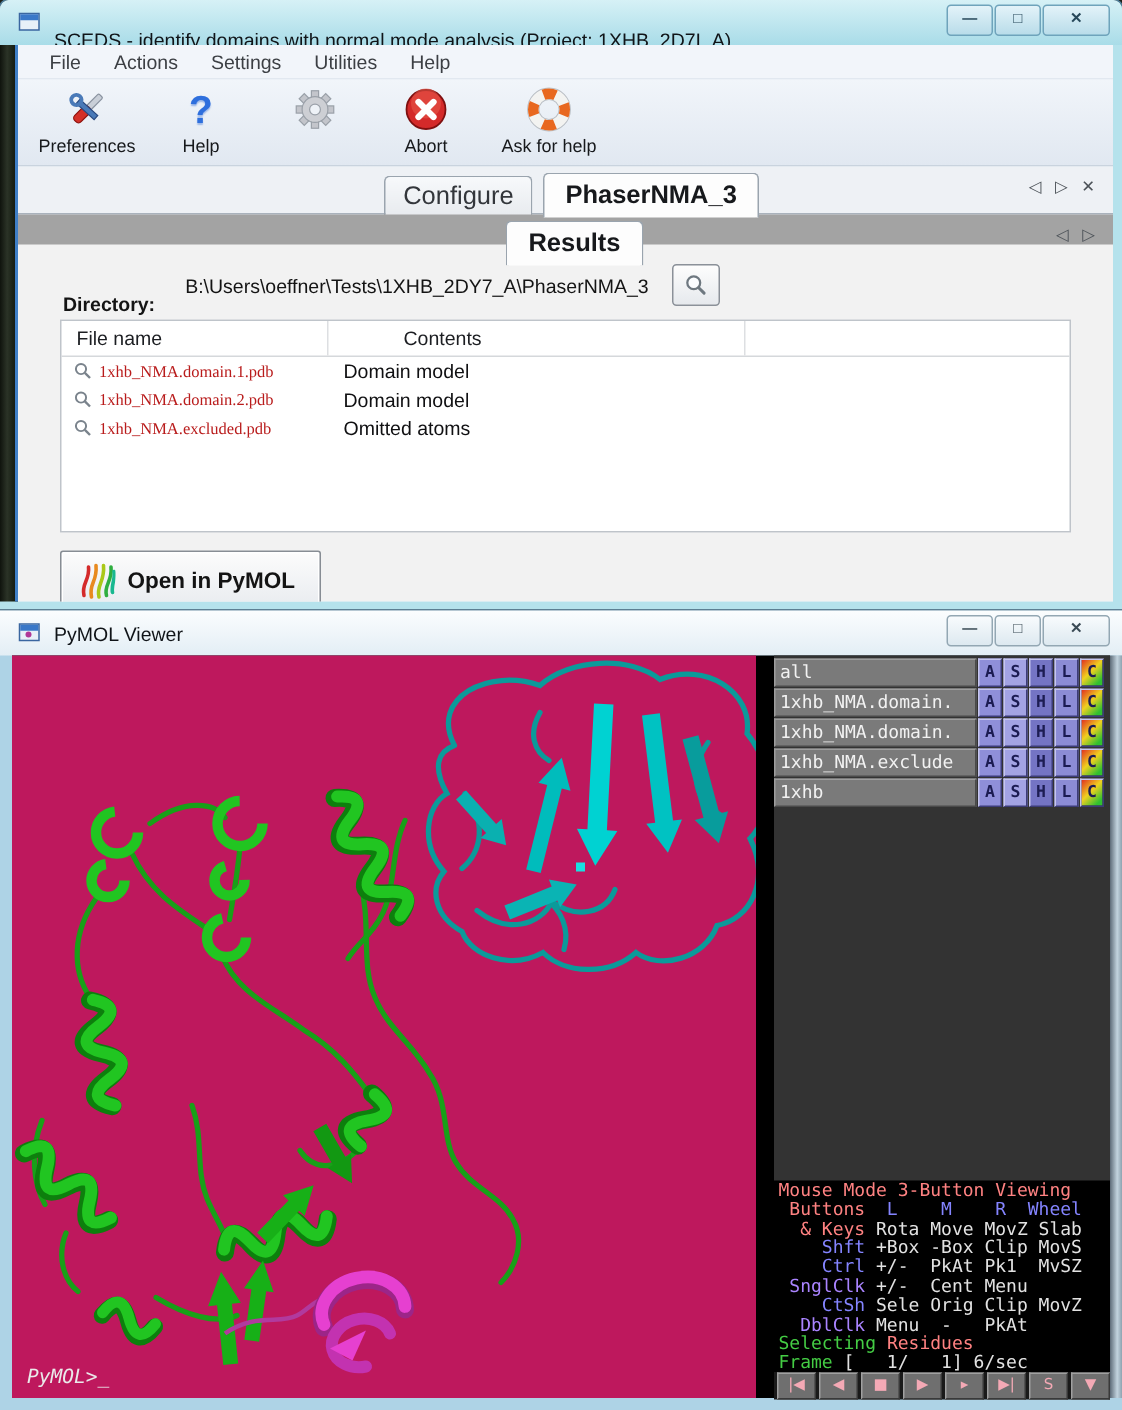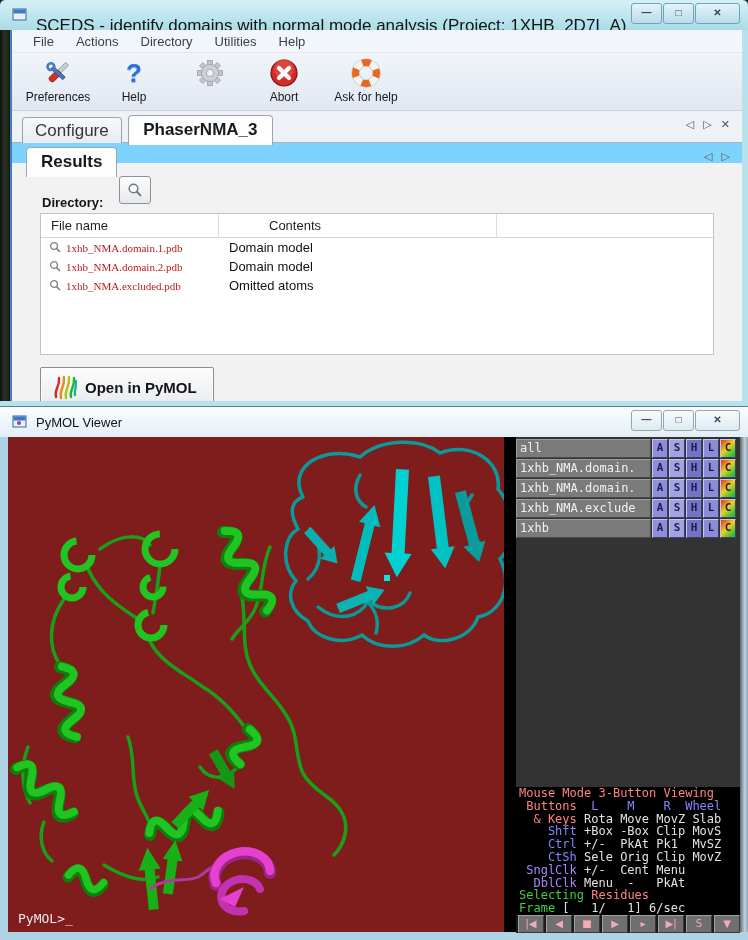--- a/index.html
+++ b/index.html
@@ -4,43 +4,43 @@
 <style>
   html,body{margin:0;padding:0;}
   body{width:748px;height:940px;position:relative;overflow:hidden;background:#1c2018;
        font-family:"Liberation Sans",sans-serif;-webkit-font-smoothing:antialiased;}
   .win{position:absolute;left:0;width:748px;box-sizing:border-box;}
   
   .win-top{top:0;height:407px;background:#b5e2ec;outline:1px solid #4f7d99;border-radius:6px 6px 0 0;}
   .tbar{position:absolute;top:0;left:0;right:0;height:30px;display:flex;align-items:center;
         background:linear-gradient(#d6f1f6,#a9dcE8);border-radius:6px 6px 0 0;}
   .tbar .app-ico{margin:0 8px 0 12px;display:inline-flex;}
-  .tbar .ttext{font-size:17px;color:#101418;white-space:nowrap;margin-top:22px;}
+  .tbar .ttext{font-size:13px;color:#101418;white-space:nowrap;margin-top:22px;}
   .caps{position:absolute;right:8px;top:3px;display:flex;gap:1px;}
   .cap{width:29px;height:19px;border:1px solid #6fa3bb;border-radius:3px;
        background:linear-gradient(#e3f3f9,#b9dcE9);color:#27485a;font-size:10px;line-height:17px;
        text-align:center;font-weight:bold;}
   .cap.close{width:43px;}
-  .win-top .body{position:absolute;top:30px;left:12px;right:6px;bottom:6px;background:#edf1f7;overflow:hidden;}
+  .win-top .body{position:absolute;top:30px;left:12px;right:6px;bottom:6px;background:#edf1f7;overflow:hidden;text-align:center;}
   .left-edge{position:absolute;left:0;top:30px;bottom:6px;width:12px;
        background:linear-gradient(to right,#0f130d,#2b3327 40%,#1b2317 70%,#0d120e);}
   .left-blue{position:absolute;left:10px;top:30px;bottom:6px;width:2px;background:#3f7fc6;}
   .menubar{height:22px;display:flex;align-items:center;background:#f2f5fa;border-bottom:1px solid #e2e8f0;
        padding-left:10px;}
   .menu-item{font-size:13px;color:#3c3f44;padding:0 11px;}
   .toolbar{height:57px;display:flex;align-items:flex-start;background:linear-gradient(#f1f5fa,#e1e8f1);
        border-bottom:1px solid #c9d3de;padding-left:10px;}
   .tool{display:flex;flex-direction:column;align-items:center;padding-top:4px;min-width:60px;}
   .tool .ticon{height:32px;display:flex;align-items:center;justify-content:center;}
   .tool .tlabel{font-size:12px;color:#17191c;margin-top:1px;white-space:nowrap;}
   .qmark{font-size:26px;font-weight:800;color:#2e6fdd;text-shadow:0 1px 1px #9db8e8;line-height:28px;}
   
   .tabstrip{position:relative;background:#eef1f5;border-bottom:1px solid #a9b2bc;}
   .ts1{height:27px;padding:4px 0 0 10px;}
-  .ts2{height:25px;padding:4px 0 0 14px;background:#7dd3fc;}
+  .ts2{height:25px;padding:4px 0 0 14px;background:#a3a3a3;}
   .tab{display:inline-block;font-size:17px;color:#33363b;background:linear-gradient(#f7f9fb,#e7eaee);
        border:1px solid #9aa4ae;border-bottom:none;border-radius:4px 4px 0 0;padding:3px 12px 4px;
        margin-right:2px;position:relative;top:1px;}
   .tab.active{background:#fdfdfd;font-weight:bold;color:#17191c;padding:4px 14px 5px;top:0;z-index:2;}
   .tabnav{position:absolute;right:12px;top:7px;font-size:11px;color:#4c5258;display:flex;gap:9px;}
   .tabnav span{cursor:default;}
   
   .panel{position:absolute;top:133px;left:0;right:0;bottom:0;background:#f2f2f2;}
   .dirrow{display:flex;align-items:center;padding:12px 0 0 30px;height:30px;}
   .dirlabel{font-weight:bold;font-size:13px;color:#141414;margin-top:24px;}
@@ -64,21 +64,21 @@
   .abtn .albl{font-weight:bold;font-size:15px;color:#141414;margin-left:8px;}
   
   .win-bot{top:407px;height:533px;background:#aed3e6;outline:1px solid #5d7f93;}
   .tbar2{position:absolute;top:0;left:0;right:0;height:30px;display:flex;align-items:center;
        background:linear-gradient(#fbfdfe,#e3eef5);}
   .tbar2 .ttext{font-size:13px;color:#101418;}
   .cap2{background:linear-gradient(#f8fbfd,#dde9f0);border-color:#93a7b3;color:#3a4a55;}
   .win-bot .content{position:absolute;top:30px;left:8px;right:8px;bottom:8px;background:#000;}
   .rborder{position:absolute;top:30px;right:0;width:8px;bottom:8px;
        background:linear-gradient(to right,#5d6b78,#c2d3de 60%,#8fa3b0);}
-  .viewport{position:absolute;left:0;top:0;width:496px;bottom:0;background:#7f1d1d;overflow:hidden;}
+  .viewport{position:absolute;left:0;top:0;width:496px;bottom:0;background:#be185d;overflow:hidden;font-style:italic;}
   .prompt{position:absolute;left:10px;bottom:6px;font-family:"DejaVu Sans Mono",monospace;
        font-size:13px;color:#eaeaea;}
   .rpanel{position:absolute;left:508px;top:0;width:224px;bottom:0;background:#333;}
   .objlist{position:absolute;top:2px;left:0;width:224px;}
   .orow{display:flex;margin-bottom:1px;height:19px;}
   .oname{width:135px;background:#7a7a7a;border:1px solid;border-color:#9d9d9d #4a4a4a #4a4a4a #9d9d9d;
        color:#f2f2f2;font-family:"DejaVu Sans Mono",monospace;font-size:12px;line-height:17px;
        padding-left:3px;box-sizing:border-box;overflow:hidden;white-space:nowrap;}
   .ob{width:16px;height:19px;box-sizing:border-box;margin-left:1px;border:1px solid;
        border-color:#c6c6ee #3c3c78 #3c3c78 #c6c6ee;color:#1c1c52;font-family:"DejaVu Sans Mono",monospace;
@@ -115,21 +115,21 @@
       <span class="cap close">✕</span>
     </span>
   </div>
   <div class="left-edge"></div>
   <div class="left-blue"></div>
 
   <div class="body">
     <div class="menubar">
       <span class="menu-item">File</span>
       <span class="menu-item">Actions</span>
-      <span class="menu-item">Directory</span>
+      <span class="menu-item">Settings</span>
       <span class="menu-item">Utilities</span>
       <span class="menu-item">Help</span>
     </div>
 
     <div class="toolbar">
       <div class="tool" style="min-width:72px;">
         <span class="ticon">
           <svg width="30" height="30">
             <g transform="rotate(45 15 15)">
                 <rect x="13" y="2" width="4" height="12" rx="1" fill="#c9cfd8" stroke="#8a93a0" stroke-width="0.8"></rect>
@@ -197,20 +197,21 @@
       <span class="tab active">Results</span>
       <span class="tabnav">
         <span>◁</span>
         <span>▷</span>
       </span>
     </div>
 
     <div class="panel">
       <div class="dirrow">
         <span class="dirlabel">Directory:</span>
+        <span class="dirvalue">B:\Users\oeffner\Tests\1XHB_2DY7_A\PhaserNMA_3</span>
         <span class="searchbtn">
           <svg width="16" height="16">
               <circle cx="6.5" cy="6.5" r="4.3" fill="#fbfdff" stroke="#6e7880" stroke-width="1.5"></circle>
               <line x1="9.8" y1="9.8" x2="13.4" y2="13.4" stroke="#6e7880" stroke-width="2" stroke-linecap="round"></line>
             </svg>
         </span>
       </div>
 
       <div class="ftable">
         <div class="fhead">
@@ -418,22 +419,22 @@
           <span class="ob bC">C</span>
         </div>
       </div>
 
       <div class="mousepanel">
         <div class="mline"><span class="c-salmon">Mouse Mode</span><span class="c-salmon"> 3-Button Viewing</span></div>
         <div class="mline"><span class="c-salmon"> Buttons</span><span class="c-blue">  L    M    R  Wheel</span></div>
         <div class="mline"><span class="c-salmon">  &amp; Keys</span><span class="c-white"> Rota Move MovZ Slab</span></div>
         <div class="mline"><span class="c-blue">    Shft</span><span class="c-white"> +Box -Box Clip MovS</span></div>
         <div class="mline"><span class="c-blue">    Ctrl</span><span class="c-white"> +/-  PkAt Pk1  MvSZ</span></div>
+        <div class="mline"><span class="c-purple"> SnglClk</span><span class="c-white"> +/-  Cent Menu</span></div>
         <div class="mline"><span class="c-blue">    CtSh</span><span class="c-white"> Sele Orig Clip MovZ</span></div>
-        <div class="mline"><span class="c-purple"> SnglClk</span><span class="c-white"> +/-  Cent Menu</span></div>
         <div class="mline"><span class="c-purple">  DblClk</span><span class="c-white"> Menu  -   PkAt</span></div>
         <div class="mline"><span class="c-green">Selecting</span><span class="c-salmon"> Residues</span></div>
         <div class="mline"><span class="c-green">Frame</span><span class="c-white"> [   1/   1] 6/sec</span></div>
       </div>
 
       <div class="playbar">
         <span class="pb">|◀</span>
         <span class="pb">◀</span>
         <span class="pb">■</span>
         <span class="pb">▶</span>

